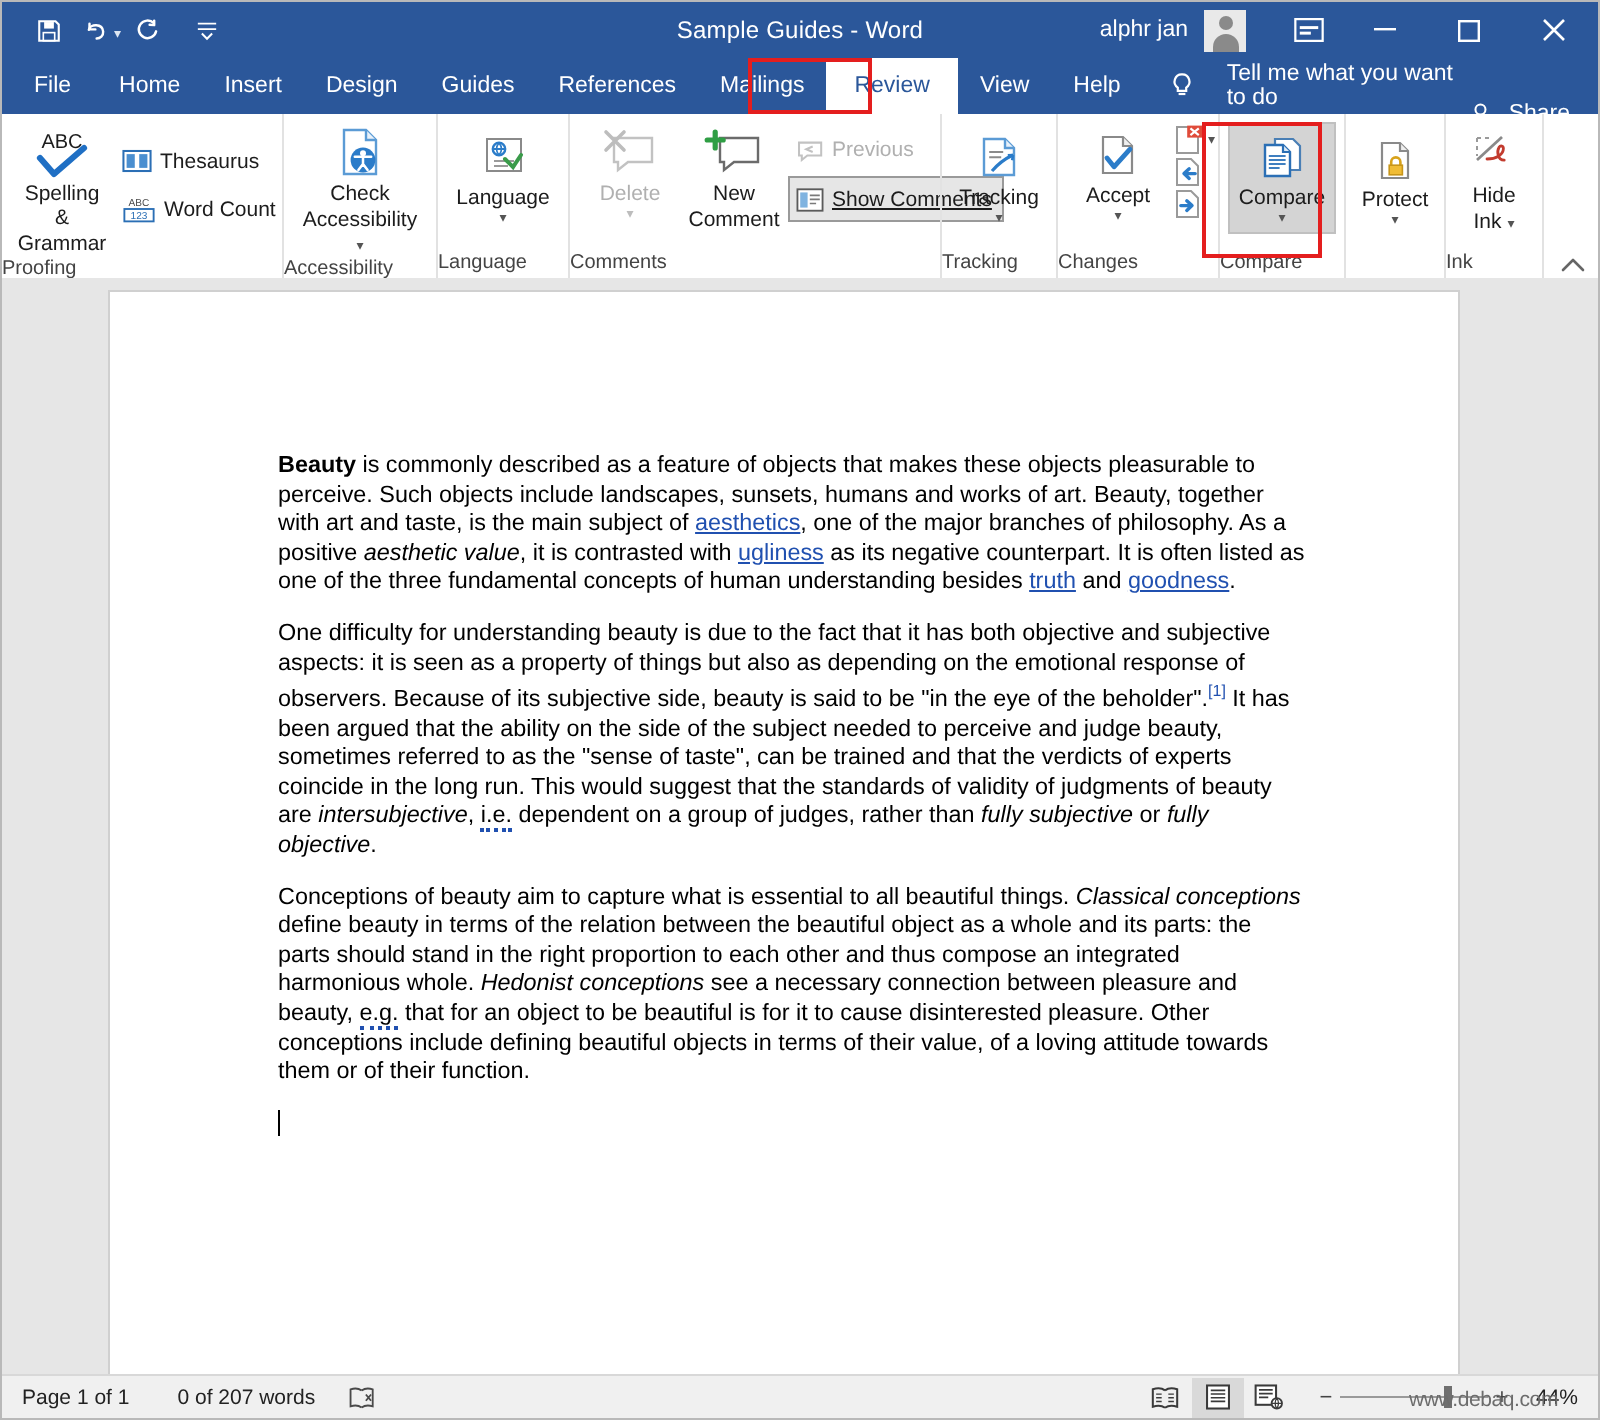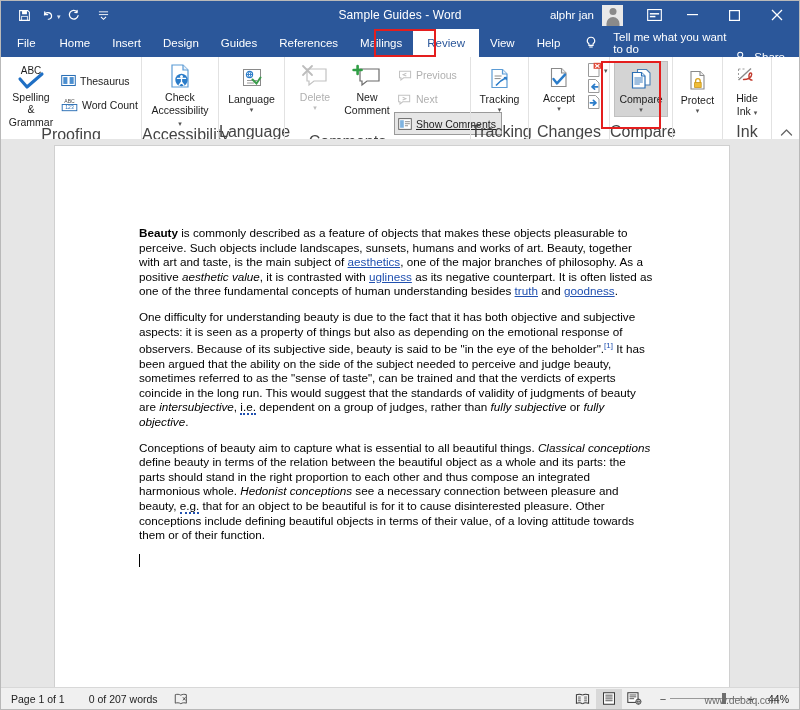--- a/index.html
+++ b/index.html
@@ -147,23 +147,23 @@
   .rgroup + .rgroup { border-left: 1px solid #e2e2e2; }
   .rgroup-body {
     flex: 1;
     display:flex;
     align-items: flex-start;
     padding: 4px 5px 0 5px;
     gap: 2px;
   }
   .rgroup-label {
     height: 14px;
-    font-size: 16px;
+    font-size: 10px;
     color:#444;
-    text-align:center;
+    text-align:left;
     line-height: 14px;
   }
   .btn-big {
     display:flex; flex-direction:column; align-items:center;
     padding: 2px 5px 0;
     min-width: 40px;
     font-size: 10.5px;
     color:#1c1c1c;
     text-align:center;
     line-height: 12px;
@@ -488,29 +488,20 @@
         <div class="vstack" style="padding-top:2px;">
           <div class="btn-small disabled">
             <span>
               <svg width="15" height="12" viewBox="0 0 16 13">
                   <path d="M2.6 2.5 h12 v7 h-7.5 l-3 2.4 v-2.4 h-1.5 Z" fill="#fff" stroke="#c2c2c2" stroke-width="1.1"></path>
                   <path d="M10 4.6 L6.5 6.1 L10 7.6" fill="none" stroke="#c2c2c2" stroke-width="1.1"></path>
                 </svg>
             </span>
             <span>Previous</span>
           </div>
-          <div class="btn-small disabled">
-            <span>
-              <svg width="15" height="12" viewBox="0 0 16 13">
-                  <path d="M1.6 2.5 h12 v7 h-7.5 l-3 2.4 v-2.4 h-1.5 Z" fill="#fff" stroke="#c2c2c2" stroke-width="1.1"></path>
-                  <path d="M6 4.6 L9.5 6.1 L6 7.6" fill="none" stroke="#c2c2c2" stroke-width="1.1"></path>
-                </svg>
-            </span>
-            <span>Next</span>
-          </div>
           <div class="btn-small framed" style="margin-top:1px;text-decoration:underline;">
             <span>
               <svg width="14" height="12" viewBox="0 0 15 13">
                   <rect x="0.7" y="0.7" width="13.6" height="11.6" fill="#fff" stroke="#5b5b5b" stroke-width="1"></rect>
                   <rect x="2.2" y="2.4" width="4" height="8.2" fill="#7fb3e0"></rect>
                   <path d="M7.4 4 h5.4 M7.4 6.2 h5.4 M7.4 8.4 h3.4" stroke="#7a7a7a" stroke-width=".9"></path>
                 </svg>
             </span>
             <span>Show Comments</span>
           </div>

